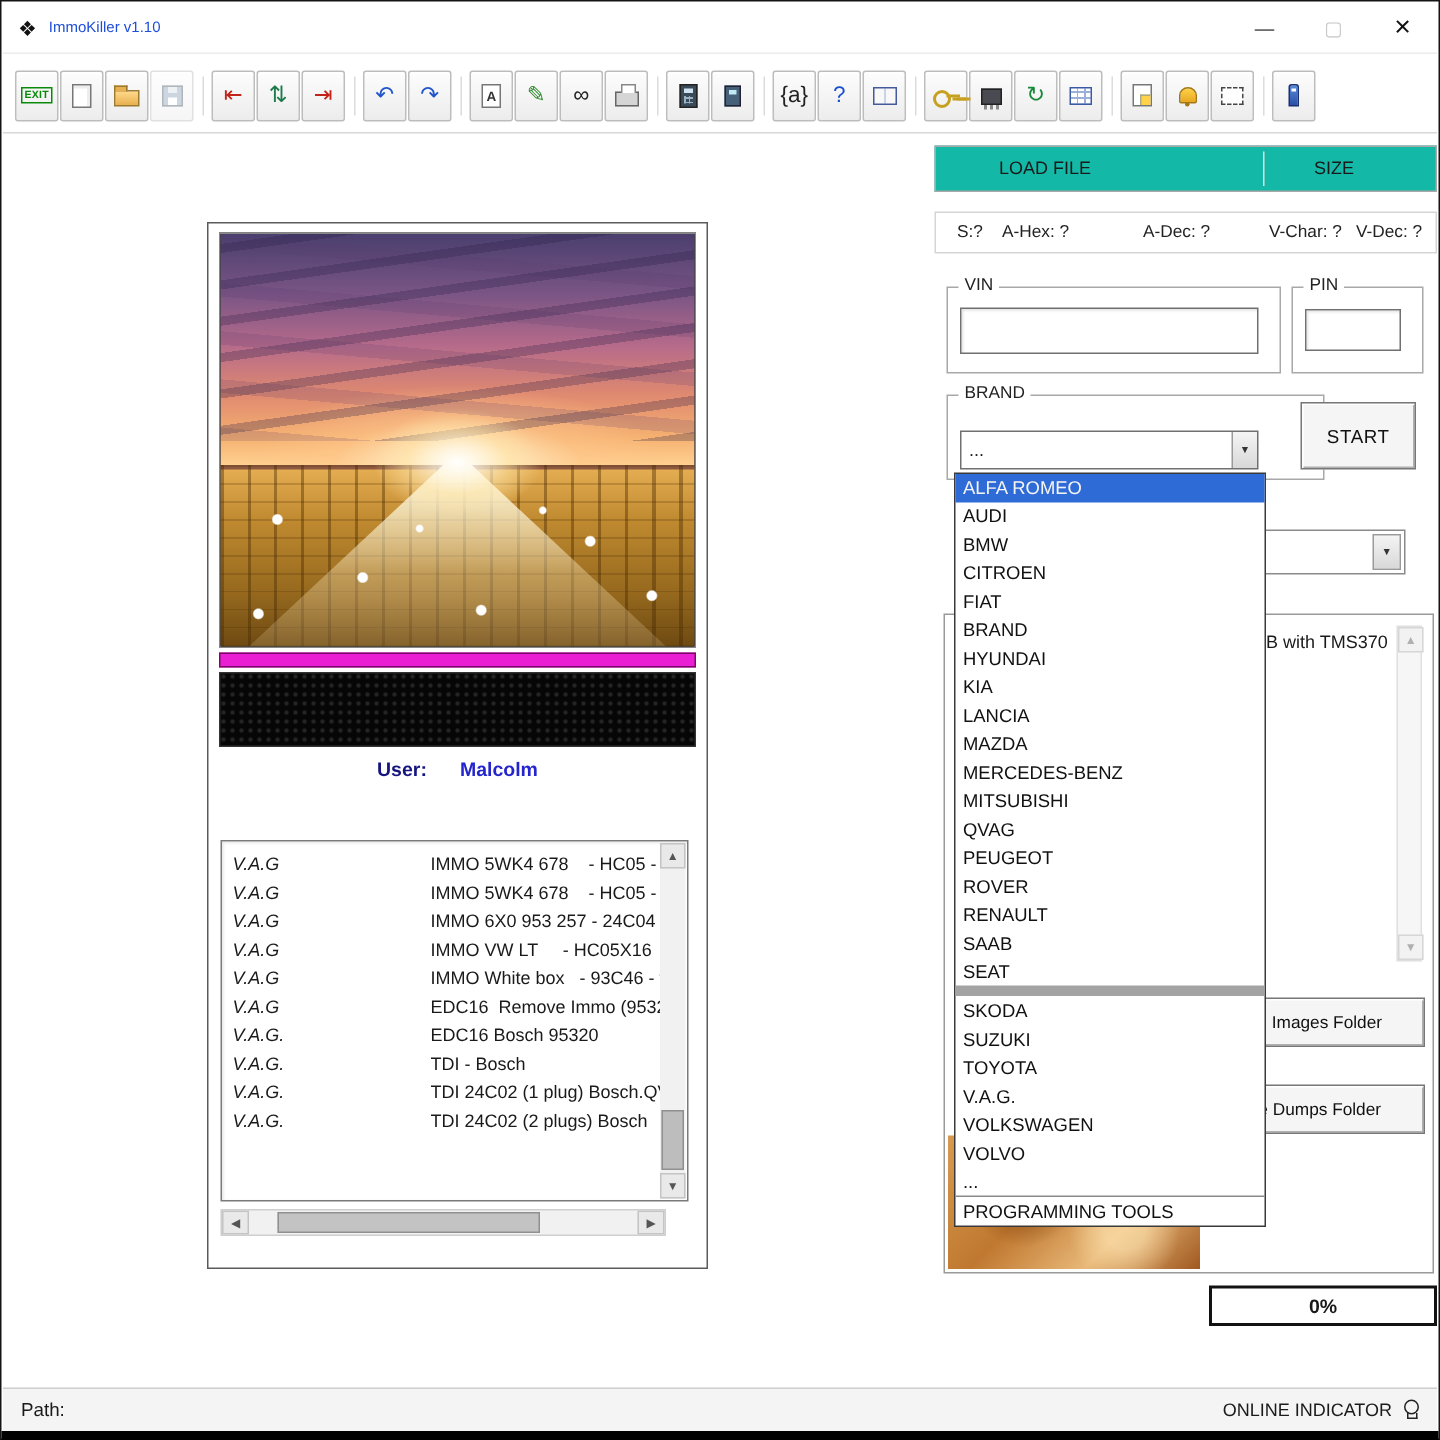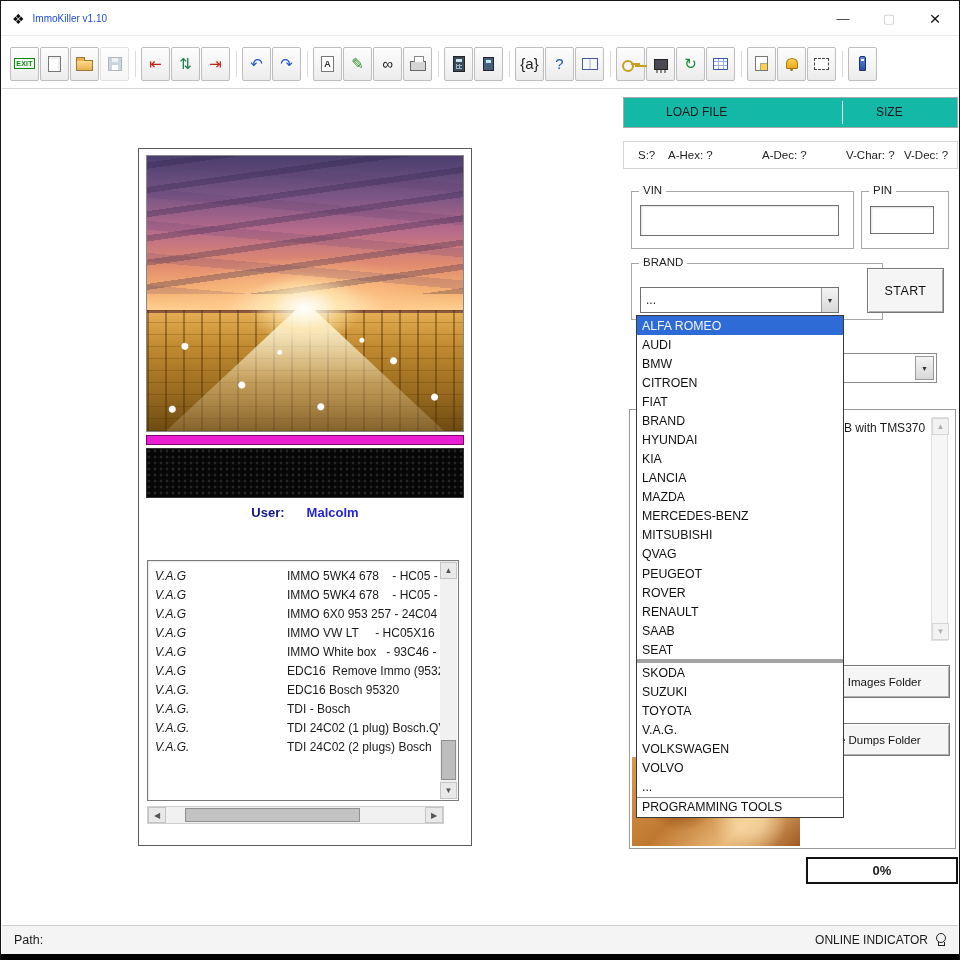--- a/index.html
+++ b/index.html
@@ -173,21 +173,21 @@
     background:
       radial-gradient(circle at 30% 40%, rgba(120,60,10,.55) 0 12%, transparent 30%),
       radial-gradient(circle at 70% 70%, rgba(255,230,180,.6) 0 10%, transparent 28%),
       linear-gradient(135deg,#d89a50 0%,#c07830 40%,#e8b878 70%,#a05820 100%); }
 
   
   .dropdown { position:absolute; left:635px; top:314px; width:208px; height:503px; background:#fff;
     border:1px solid #3a3a3a; z-index:10; display:flex; flex-direction:column; }
   .dd-item { flex:1; display:flex; align-items:center; padding-left:5px; font-size:12.3px; color:#111; white-space:nowrap; }
   .dd-item.selected { color:#f4f4f4; }
-  .dd-item.rule-after { border-bottom:4px solid #a3a3a3; }
+  .dd-item.rule-after { border-bottom:7px solid #a3a3a3; }
   .dd-item.rule-before { border-top:1px solid #8a8a8a; }
 
   
   .progress { position:absolute; left:805px; top:856px; width:152px; height:27px; background:#fff;
     border:2px solid #121212; display:flex; align-items:center; justify-content:center;
     font-size:13px; font-weight:bold; }
   .statusbar { position:absolute; left:1px; right:1px; top:924px; height:29px; background:#f4f4f4;
     border-top:1px solid #d0d0d0; display:flex; align-items:center; justify-content:space-between; padding:0 12px; font-size:12.5px; }
   .online { display:flex; align-items:center; gap:8px; font-size:12px; }
   .bulb { position:relative; width:10px; height:14px; }

